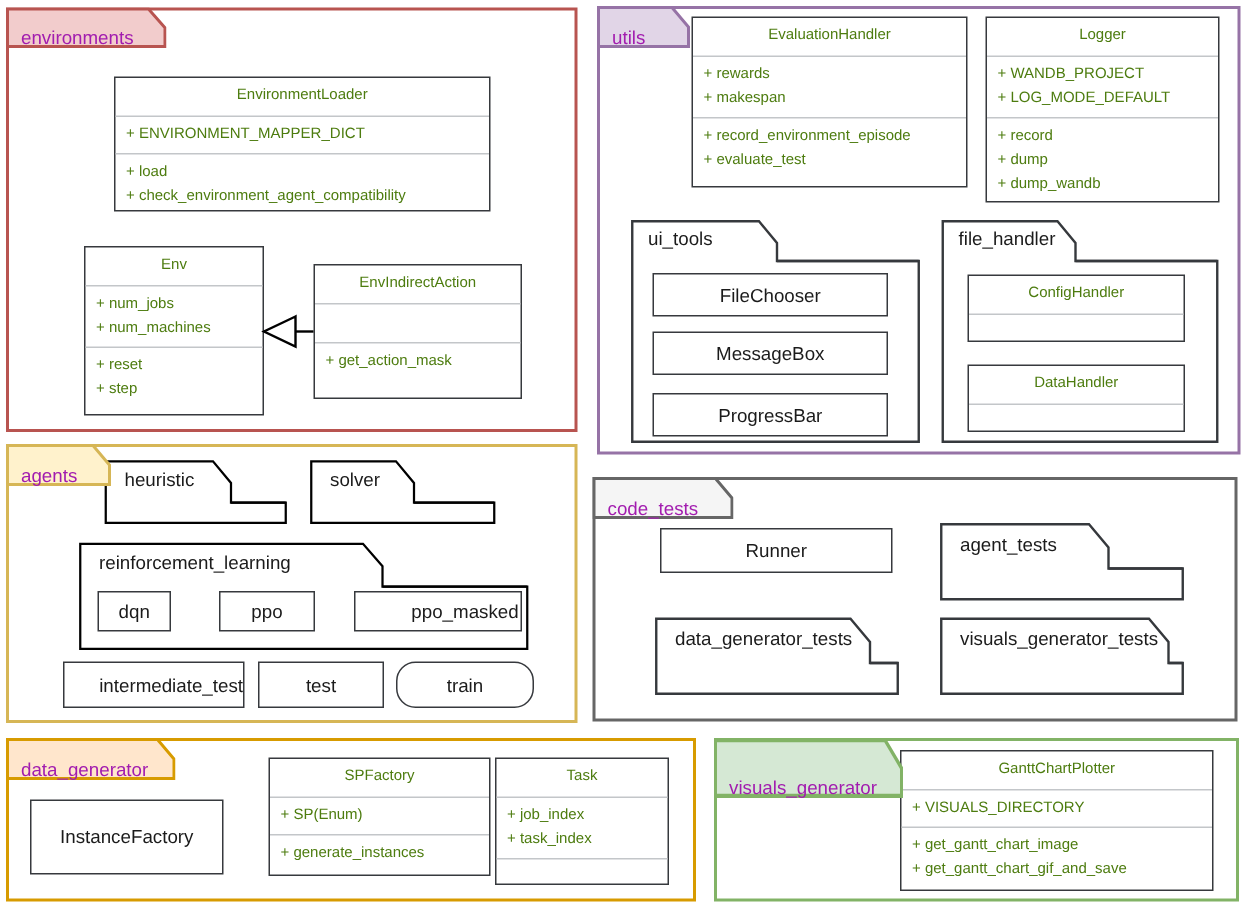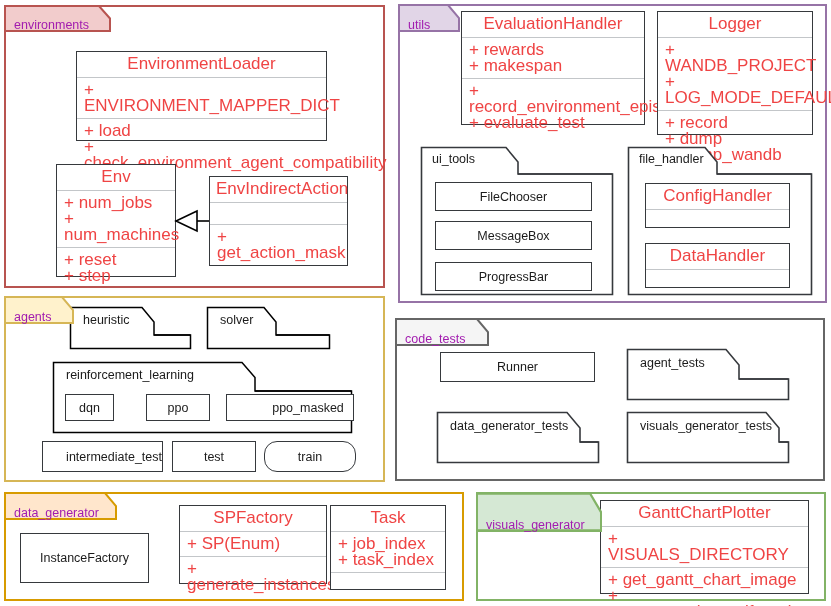--- a/index.html
+++ b/index.html
@@ -65,23 +65,23 @@
     position: absolute;
     box-sizing: border-box;
     border: 1.6px solid #36393d;
     background: #ffffff;
     display: flex;
     flex-direction: column;
   }
   .cls .sec {
     box-sizing: border-box;
     padding: 4px 7px 4px 7px;
-    font-size: 17px;
+    font-size: 10px;
     line-height: 16px;
-    color: #ef4444;
+    color: #4d7c0f;
     white-space: pre-line;
   }
   .cls .sec.title {
     text-align: center;
     padding: 4px 6px 5px 6px;
   }
   .cls .sec.body {
     border-top: 1.4px solid #c3c6c9;
     text-align: left;
   }
@@ -232,21 +232,21 @@
       <path d="M203,30 L299.5,30" stroke="#000" stroke-width="1.5"></path>
     </svg>
     <div class="sub-lbl" style="left:14px; top:7px;">reinforcement_learning</div>
   </div>
   <div class="plainbox" style="left:65px; top:394px; width:49px; height:27px;">
     <span>dqn</span>
   </div>
   <div class="plainbox" style="left:146px; top:394px; width:64px; height:27px;">
     <span>ppo</span>
   </div>
-  <div class="plainbox" style="left:226px; top:394px; width:128px; height:27px;padding-left:36px;">
+  <div class="plainbox" style="left:236px; top:394px; width:112px; height:27px;padding-left:36px;">
     <span>ppo_masked</span>
   </div>
 
   <div class="plainbox" style="left:42px; top:441px; width:121px; height:31px;justify-content:flex-end;">
     <span>intermediate_test</span>
   </div>
   <div class="plainbox" style="left:172px; top:441px; width:84px; height:31px;">
     <span>test</span>
   </div>
   <div class="plainbox" style="left:264px; top:441px; width:92px; height:31px;border-radius:13px;">

